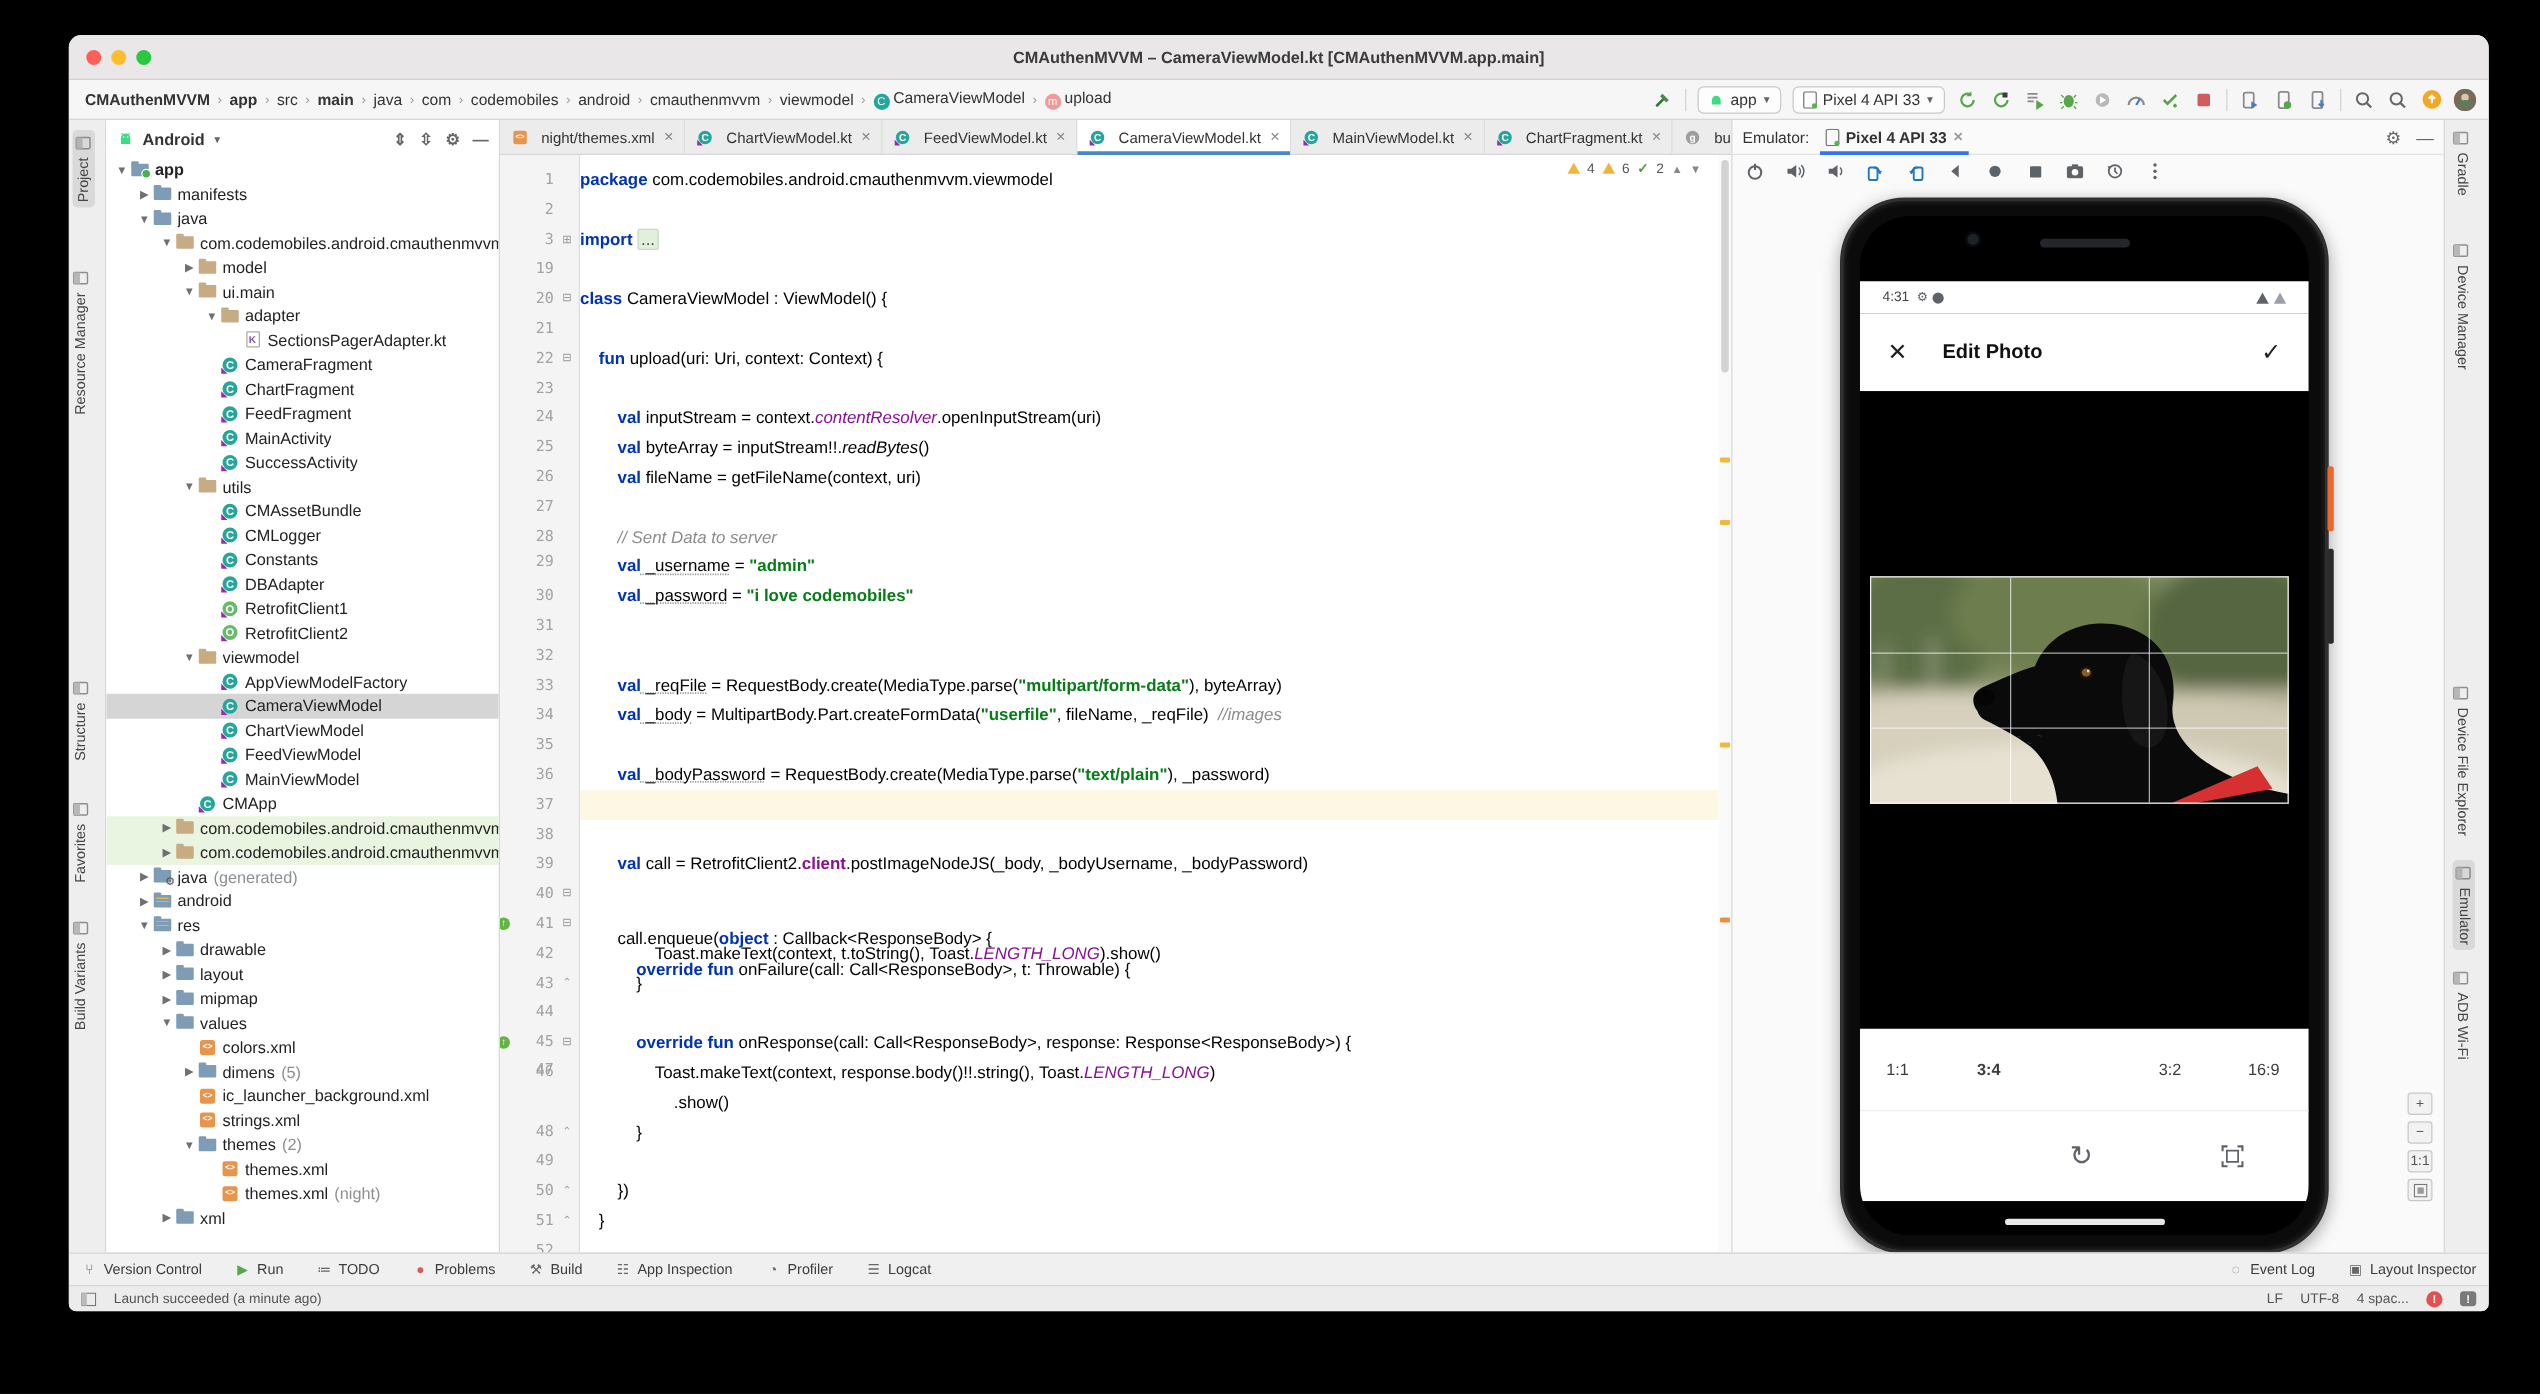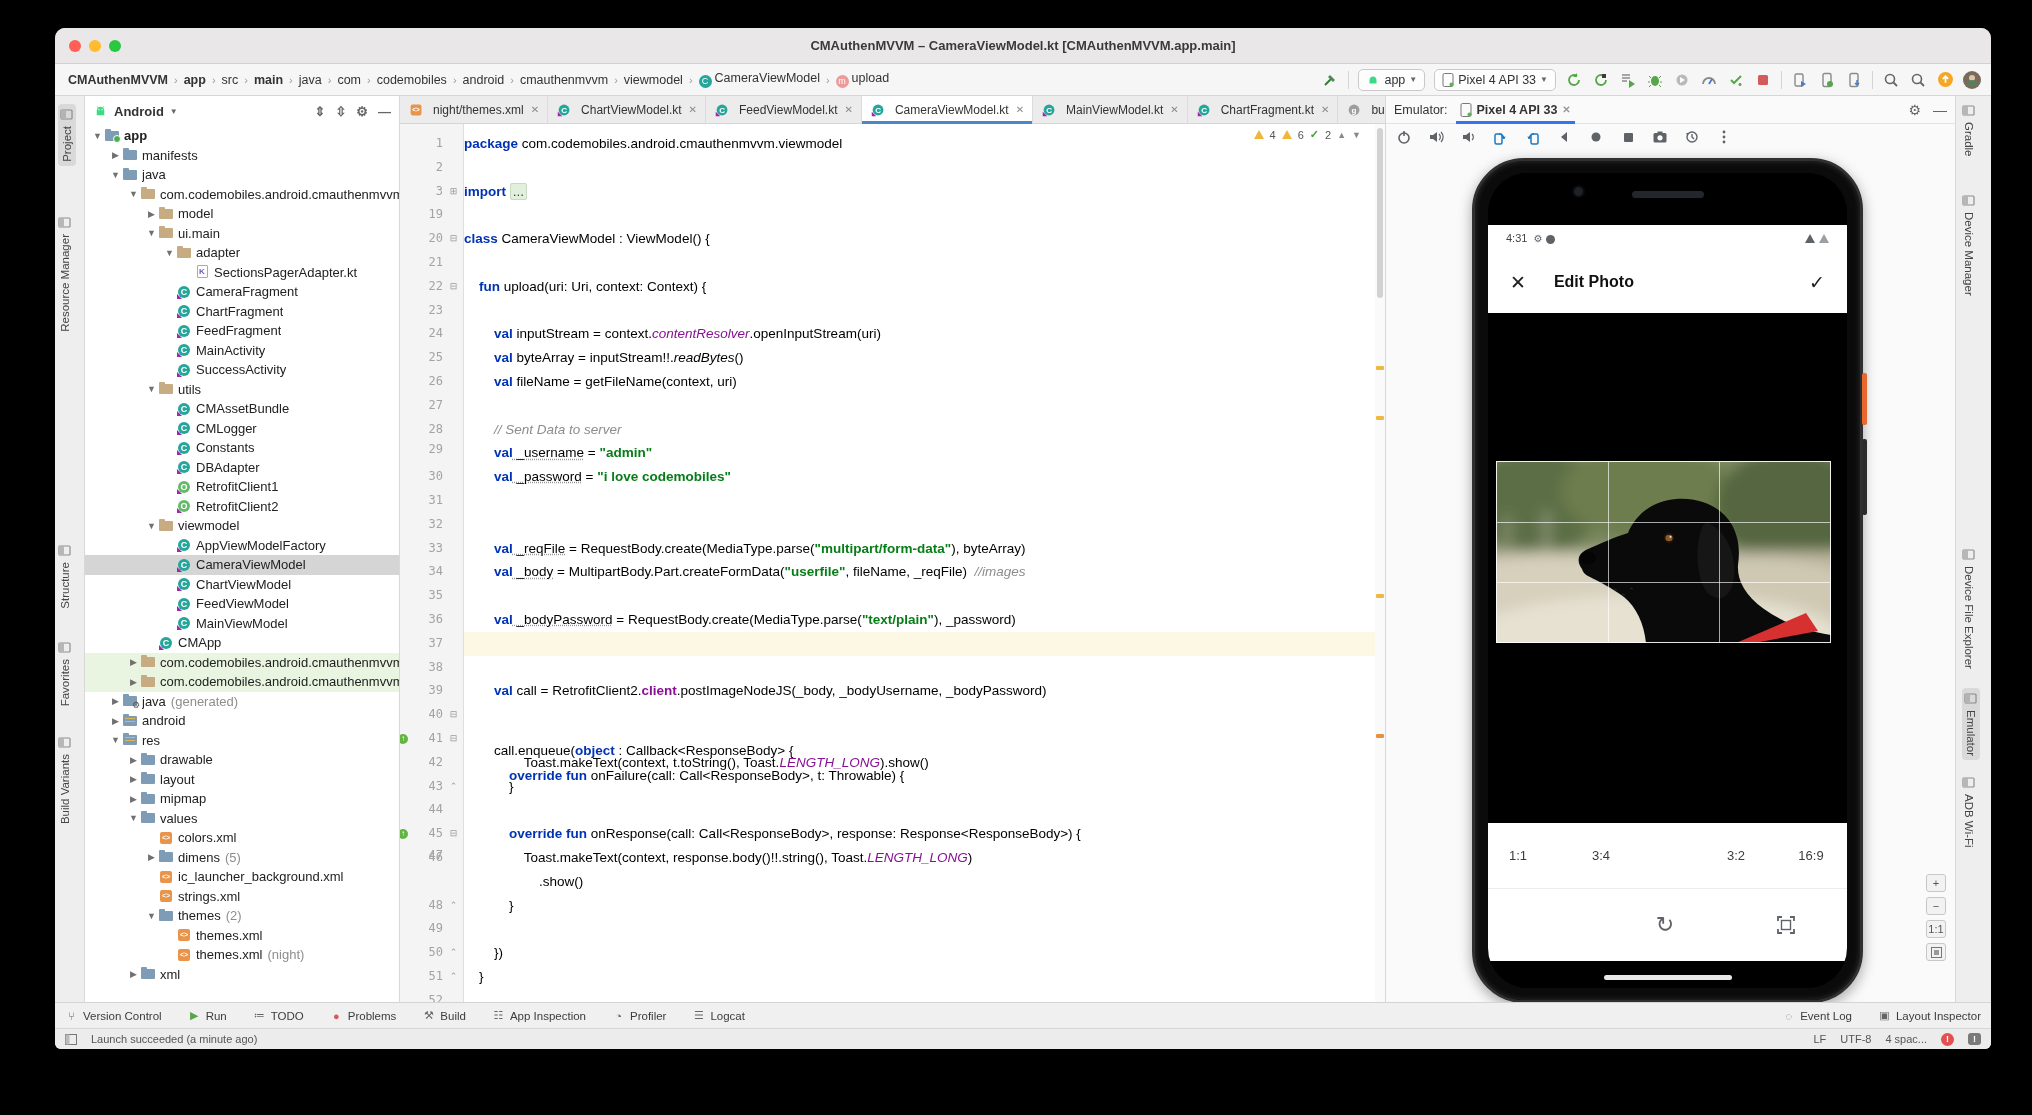--- a/index.html
+++ b/index.html
@@ -1004,21 +1004,21 @@
                 <div class="gv" style="left:33.3%"></div>
                   <div class="gv" style="left:66.6%"></div>
                 <div class="gh" style="top:33.3%"></div>
                   <div class="gh" style="top:66.6%"></div>
               </div>
             </div>
           </div>
           <div class="sheet">
             <div class="ratios" id="ratios">
                 <span class="ratio" style="left: 30px;">1:1</span>
-                <span class="ratio" style="left: 113px;">3:4</span>
+                <span class="ratio" style="left: 103px; font-weight: bold;">3:4</span>
                 <span class="ratio" style="left: 248px;">3:2</span>
                 <span class="ratio" style="left: 323px;">16:9</span>
               </div>
             <div class="sicons">
               <span class="sic-rot">↻</span>
               <svg class="sic-fit" viewBox="0 0 18 18">
                 <path d="M1 5V1h4 M13 1h4v4 M17 13v4h-4 M5 17H1v-4" stroke="#5f6368" stroke-width="1.8" fill="none"></path>
                 <rect x="4.5" y="4.5" width="9" height="9" fill="none" stroke="#5f6368" stroke-width="1.4"></rect>
               </svg>
             </div>

